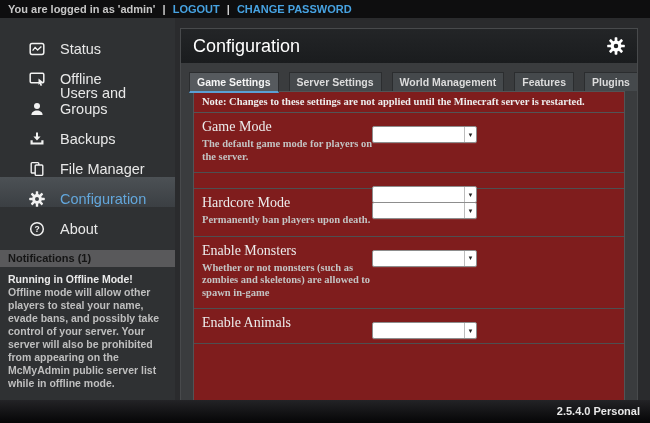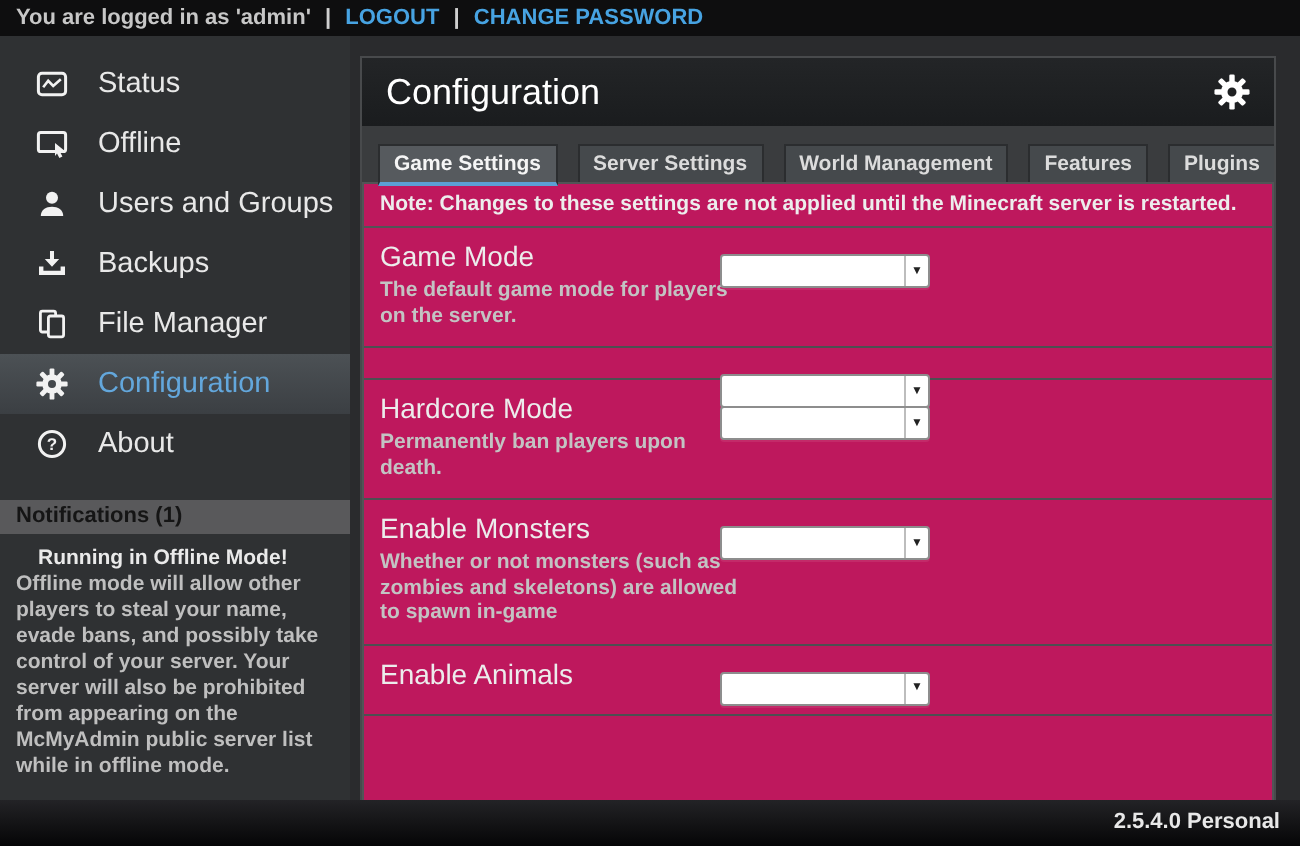--- a/index.html
+++ b/index.html
@@ -21,37 +21,37 @@
   .topbar .sep { color:#cfcfcf; margin:0 4px; }
   .toplink { color:#47a3e2; text-decoration:none; cursor:pointer; }
 
   
   .body-region { position:absolute; top:18px; left:0; right:0; bottom:23px; }
 
   
   .sidebar { position:absolute; top:0; bottom:0; left:0; width:175px; background:#2f3133; }
   .nav { padding-top:9px; }
   .nav-item {
-    display:flex; align-items:center; height:30px; padding-left:18px;
+    display:flex; align-items:flex-end; height:30px; padding-left:29px;
     color:#e8e8e8; font-size:14.5px; cursor:pointer;
   }
   .nav-item.active {
     background:linear-gradient(#4c5155,#3b3f43);
     color:#63a7dc;
   }
   .nav-icon { width:16px; height:16px; margin-right:15px; display:inline-flex; color:#f2f2f2; flex:none; }
   .nav-icon svg { width:16px; height:16px; }
 
   .notif { margin-top:13px; }
   .notif-header {
     background:#59595b; color:#151515; font-size:11px; font-weight:bold;
     padding:2px 8px 3px;
   }
   .notif-body { padding:6px 8px; font-size:10.5px; line-height:13px; color:#bfbfbf; font-weight:bold; }
-  .notif-title { display:block; color:#eaeaea;margin-left:11px; }
+  .notif-title { display:block; color:#eaeaea; }
 
   
   .content-wrap { position:absolute; top:0; bottom:0; left:175px; right:0; }
   .panel {
     position:absolute; top:10px; left:5px; width:458px; bottom:0;
     background:#3a3c3e; border:1px solid #484a4c; border-bottom:none;
     display:flex; flex-direction:column; overflow:hidden;
   }
   .panel-header {
     height:34px; flex:none; background:linear-gradient(#232527,#1a1c1e);
@@ -66,22 +66,22 @@
     font-size:10.5px; font-weight:bold; color:#dcdcdc;
     background:#45494c; border:1px solid #2b2d2f; border-bottom:none;
     padding:3px 7px 3px; cursor:pointer; white-space:nowrap;
   }
   .tab.active {
     background:#565a5e; color:#f5f5f5;
     border-bottom:2px solid #5b9fd4; margin-bottom:-2px; padding-bottom:2px;
   }
 
   .tab-content {
-    flex:1; margin:0 0; border:1px solid #525456; border-bottom:none;
-    background:#be185d; overflow:hidden;
+    flex:1; margin:0 12px; border:1px solid #525456; border-bottom:none;
+    background:#7f1d1d; overflow:hidden;font-family:Liberation Serif, serif;
   }
   .note {
     font-size:10.5px; font-weight:bold; color:#ededed;
     padding:4px 8px 5px; border-bottom:1px solid #525456;
   }
   .setting-row { position:relative; padding:6px 8px 9px; border-bottom:1px solid #4d4f51; }
   .setting-title { font-size:14px; color:#ececec; margin-bottom:3px; }
   .setting-desc { font-size:10.5px; font-weight:bold; color:#c3c3c3; line-height:12.5px; width:180px; }
   .select {
     position:absolute; left:178px; top:13px; width:105px; height:17px;

